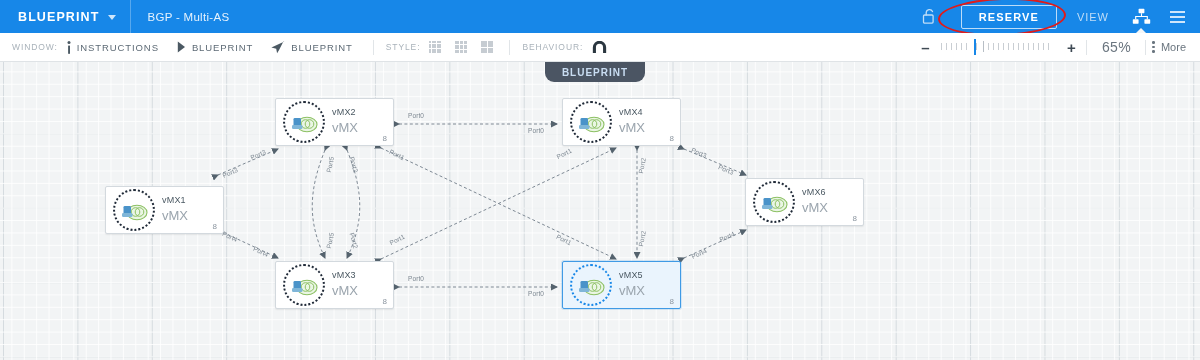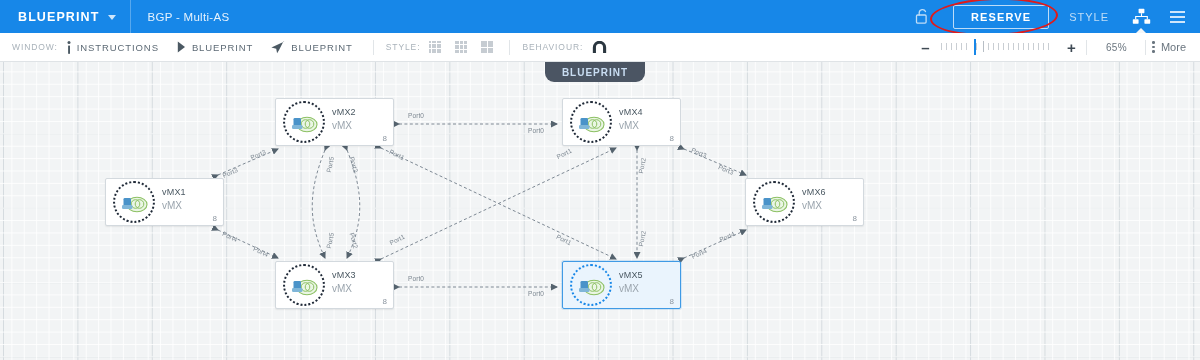--- a/index.html
+++ b/index.html
@@ -115,21 +115,21 @@
   }
   #zoom-slider .tick {
     position: absolute; top: 4px; width: 1px; height: 7px; background: #c9ced3;
   }
   #zoom-slider .tick.mid { top: 2px; height: 11px; background: #b7bec5; }
   #zoom-slider .thumb {
     position: absolute; left: 32px; top: 0px; width: 2.5px; height: 16px;
     background: #1787e8;
   }
   #zoom-value {
-    color: #6a757f; font-size: 10px; width: 46px;
+    color: #6a757f; font-size: 14px; width: 46px;
     text-align: center; letter-spacing: .3px;
   }
   .vdiv-tb { width: 1px; height: 15px; background: #e1e5e8; margin: 0 6px; }
   #more-btn {
     display: flex; align-items: center; gap: 6px;
     color: #6a757f; font-size: 11px; padding-right: 4px;
   }
   .kebab { display: flex; flex-direction: column; gap: 2px; }
   .kebab i { width: 2.5px; height: 2.5px; border-radius: 50%; background: #6a757f; }
 
@@ -175,21 +175,21 @@
     border: 2.4px dotted #1f2937;
   }
   .node.selected .dotted-ring { border-color: #1787e8; }
   .node-icon svg { position: absolute; left: 7px; top: 10px; }
   .node-name {
     position: absolute; left: 56px; top: 8px;
     font-size: 9px; color: #4a5862; letter-spacing: .2px;
   }
   .node-sub {
     position: absolute; left: 56px; top: 21px;
-    font-size: 10px; color: #9aa4ad;
+    font-size: 13px; color: #9aa4ad;
   }
   .node-count {
     position: absolute; right: 6px; bottom: 2px;
     font-size: 8px; color: #8c96a0;
   }
   .port-label {
     position: absolute; font-size: 6.5px; color: #7c8791;
     white-space: nowrap; z-index: 12; letter-spacing: .1px;
   }
 </style>
@@ -208,21 +208,21 @@
     <div id="lock-btn">
       <svg width="15" height="17" viewBox="0 0 15 17" fill="none">
         <path d="M4.2 7V4.6a3.3 3.3 0 0 1 6.3-1" stroke="#bfddf7" stroke-width="1.3" fill="none" stroke-linecap="round"></path>
         <rect x="1.5" y="7" width="9.6" height="8.2" rx="1.1" stroke="#bfddf7" stroke-width="1.3" fill="none"></rect>
       </svg>
     </div>
     <div id="reserve-wrap">
       <button id="reserve-btn">RESERVE</button>
       <div id="reserve-annotation"></div>
     </div>
-    <span id="view-label">STYLE</span>
+    <span id="view-label">VIEW</span>
     <div id="view-topology-btn">
       <svg width="19" height="17" viewBox="0 0 19 17">
         <rect x="6.6" y="0.8" width="5.8" height="4.4" rx=".6" fill="#ffffff"></rect>
         <rect x="0.8" y="11.3" width="5.8" height="4.4" rx=".6" fill="#ffffff"></rect>
         <rect x="12.4" y="11.3" width="5.8" height="4.4" rx=".6" fill="#ffffff"></rect>
         <path d="M9.5 5.2v3.3M3.7 11.3V8.5h11.6v2.8" stroke="#ffffff" stroke-width="1.1" fill="none"></path>
       </svg>
       <span class="ptr"></span>
     </div>
     <div id="hamburger-btn">
@@ -422,21 +422,21 @@
   <span class="port-label" style="left:346px; top:175px; transform:rotate(75deg);">Port2</span>
 
   <span class="port-label" style="left:634px; top:100px; transform:rotate(-80deg);">Port2</span>
   <span class="port-label" style="left:634px; top:173px; transform:rotate(-80deg);">Port2</span>
 
   <span class="port-label" style="left:389px; top:89px;  transform:rotate(26deg);">Port1</span>
   <span class="port-label" style="left:556px; top:174px; transform:rotate(26deg);">Port1</span>
   <span class="port-label" style="left:389px; top:174px; transform:rotate(-26deg);">Port1</span>
   <span class="port-label" style="left:556px; top:88px;  transform:rotate(-26deg);">Port1</span>
 
-  <div class="node" id="n0" style="left: 105px; top: 116px; width: 119px; height: 48px;">
+  <div class="node" id="n0" style="left: 105px; top: 124px; width: 119px; height: 48px;">
     <span class="node-icon">
       <span class="dotted-ring"></span>
       <svg width="29" height="22" viewBox="0 0 29 22">
         <ellipse cx="17" cy="13.5" rx="10" ry="7.2" fill="#eaf6e4" stroke="#8cc063" stroke-width="1.1"></ellipse>
         <circle cx="15.5" cy="13" r="4.3" fill="none" stroke="#8cc063" stroke-width="1"></circle>
         <circle cx="19.5" cy="13" r="4.3" fill="none" stroke="#8cc063" stroke-width="1"></circle>
         <rect x="3.5" y="7" width="7.5" height="8" rx="1.3" fill="#4a93c9"></rect>
         <rect x="2" y="14" width="10.5" height="4" rx="1.3" fill="#7fb6d8"></rect>
       </svg>
     </span>

